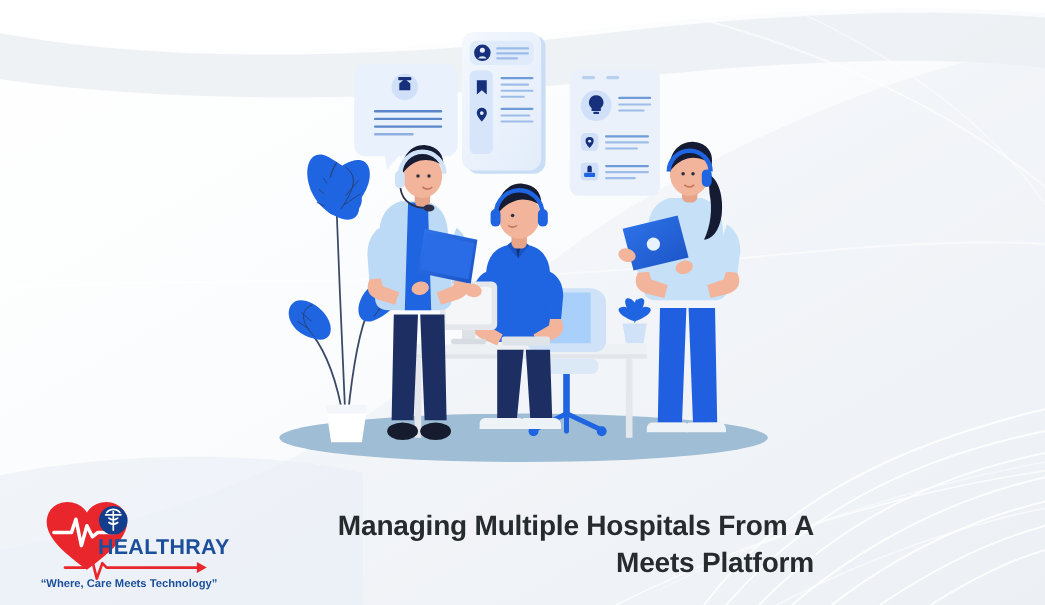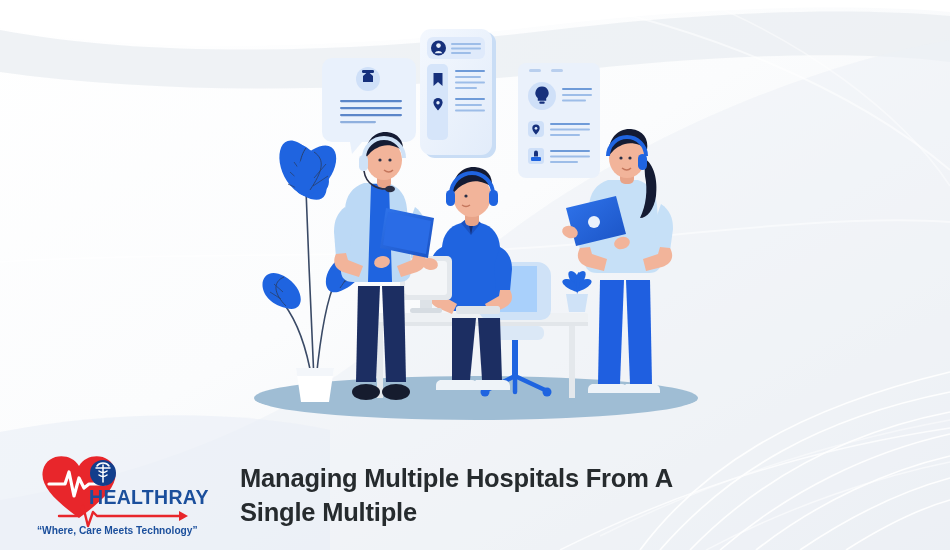--- a/index.html
+++ b/index.html
@@ -28,21 +28,21 @@
     width: 950px; height: 470px;
   }
   .ill-svg { position: absolute; left: 0; top: 0; width: 950px; height: 470px; }
 
   
   .title {
     position: absolute;
     left: 240px;
     top: 462px;
     width: 500px;
-    text-align: left;
+    text-align: right;
     font-size: 25.5px;
     font-weight: bold;
     line-height: 1.33;
     color: #262b2e;
     letter-spacing: -0.2px;
   }
   .title-line { display: block; white-space: nowrap; }
 
   
   .logo {
@@ -382,21 +382,21 @@
 
         <circle cx="621" cy="158" r="1.6" fill="#2a2f45"></circle>
         <circle cx="630" cy="158" r="1.6" fill="#2a2f45"></circle>
         <path d="M622,168 q5,4 9,0" stroke="#c4765c" stroke-width="1.5" fill="none"></path>
       </g>
     </svg>
   </div>
 
   <div class="title">
     <span class="title-line">Managing Multiple Hospitals From A</span>
-    <span class="title-line">Single Multiple</span>
+    <span class="title-line">Meets Platform</span>
   </div>
 
   <div class="logo">
     <svg class="logo-svg" viewBox="0 0 180 100">
 
       <path d="M48,26 C40,12 16,13 12,30 C8,46 26,62 48,78 C70,62 88,46 84,30 C80,13 56,12 48,26 Z" fill="#e8262b"></path>
 
       <polyline points="18,44 34,44 38,32 43,56 48,38 53,48 58,44 74,44" fill="none" stroke="#ffffff" stroke-width="3.2" stroke-linejoin="round" stroke-linecap="round"></polyline>
 
       <circle cx="72" cy="33" r="13" fill="#123e8c"></circle>

